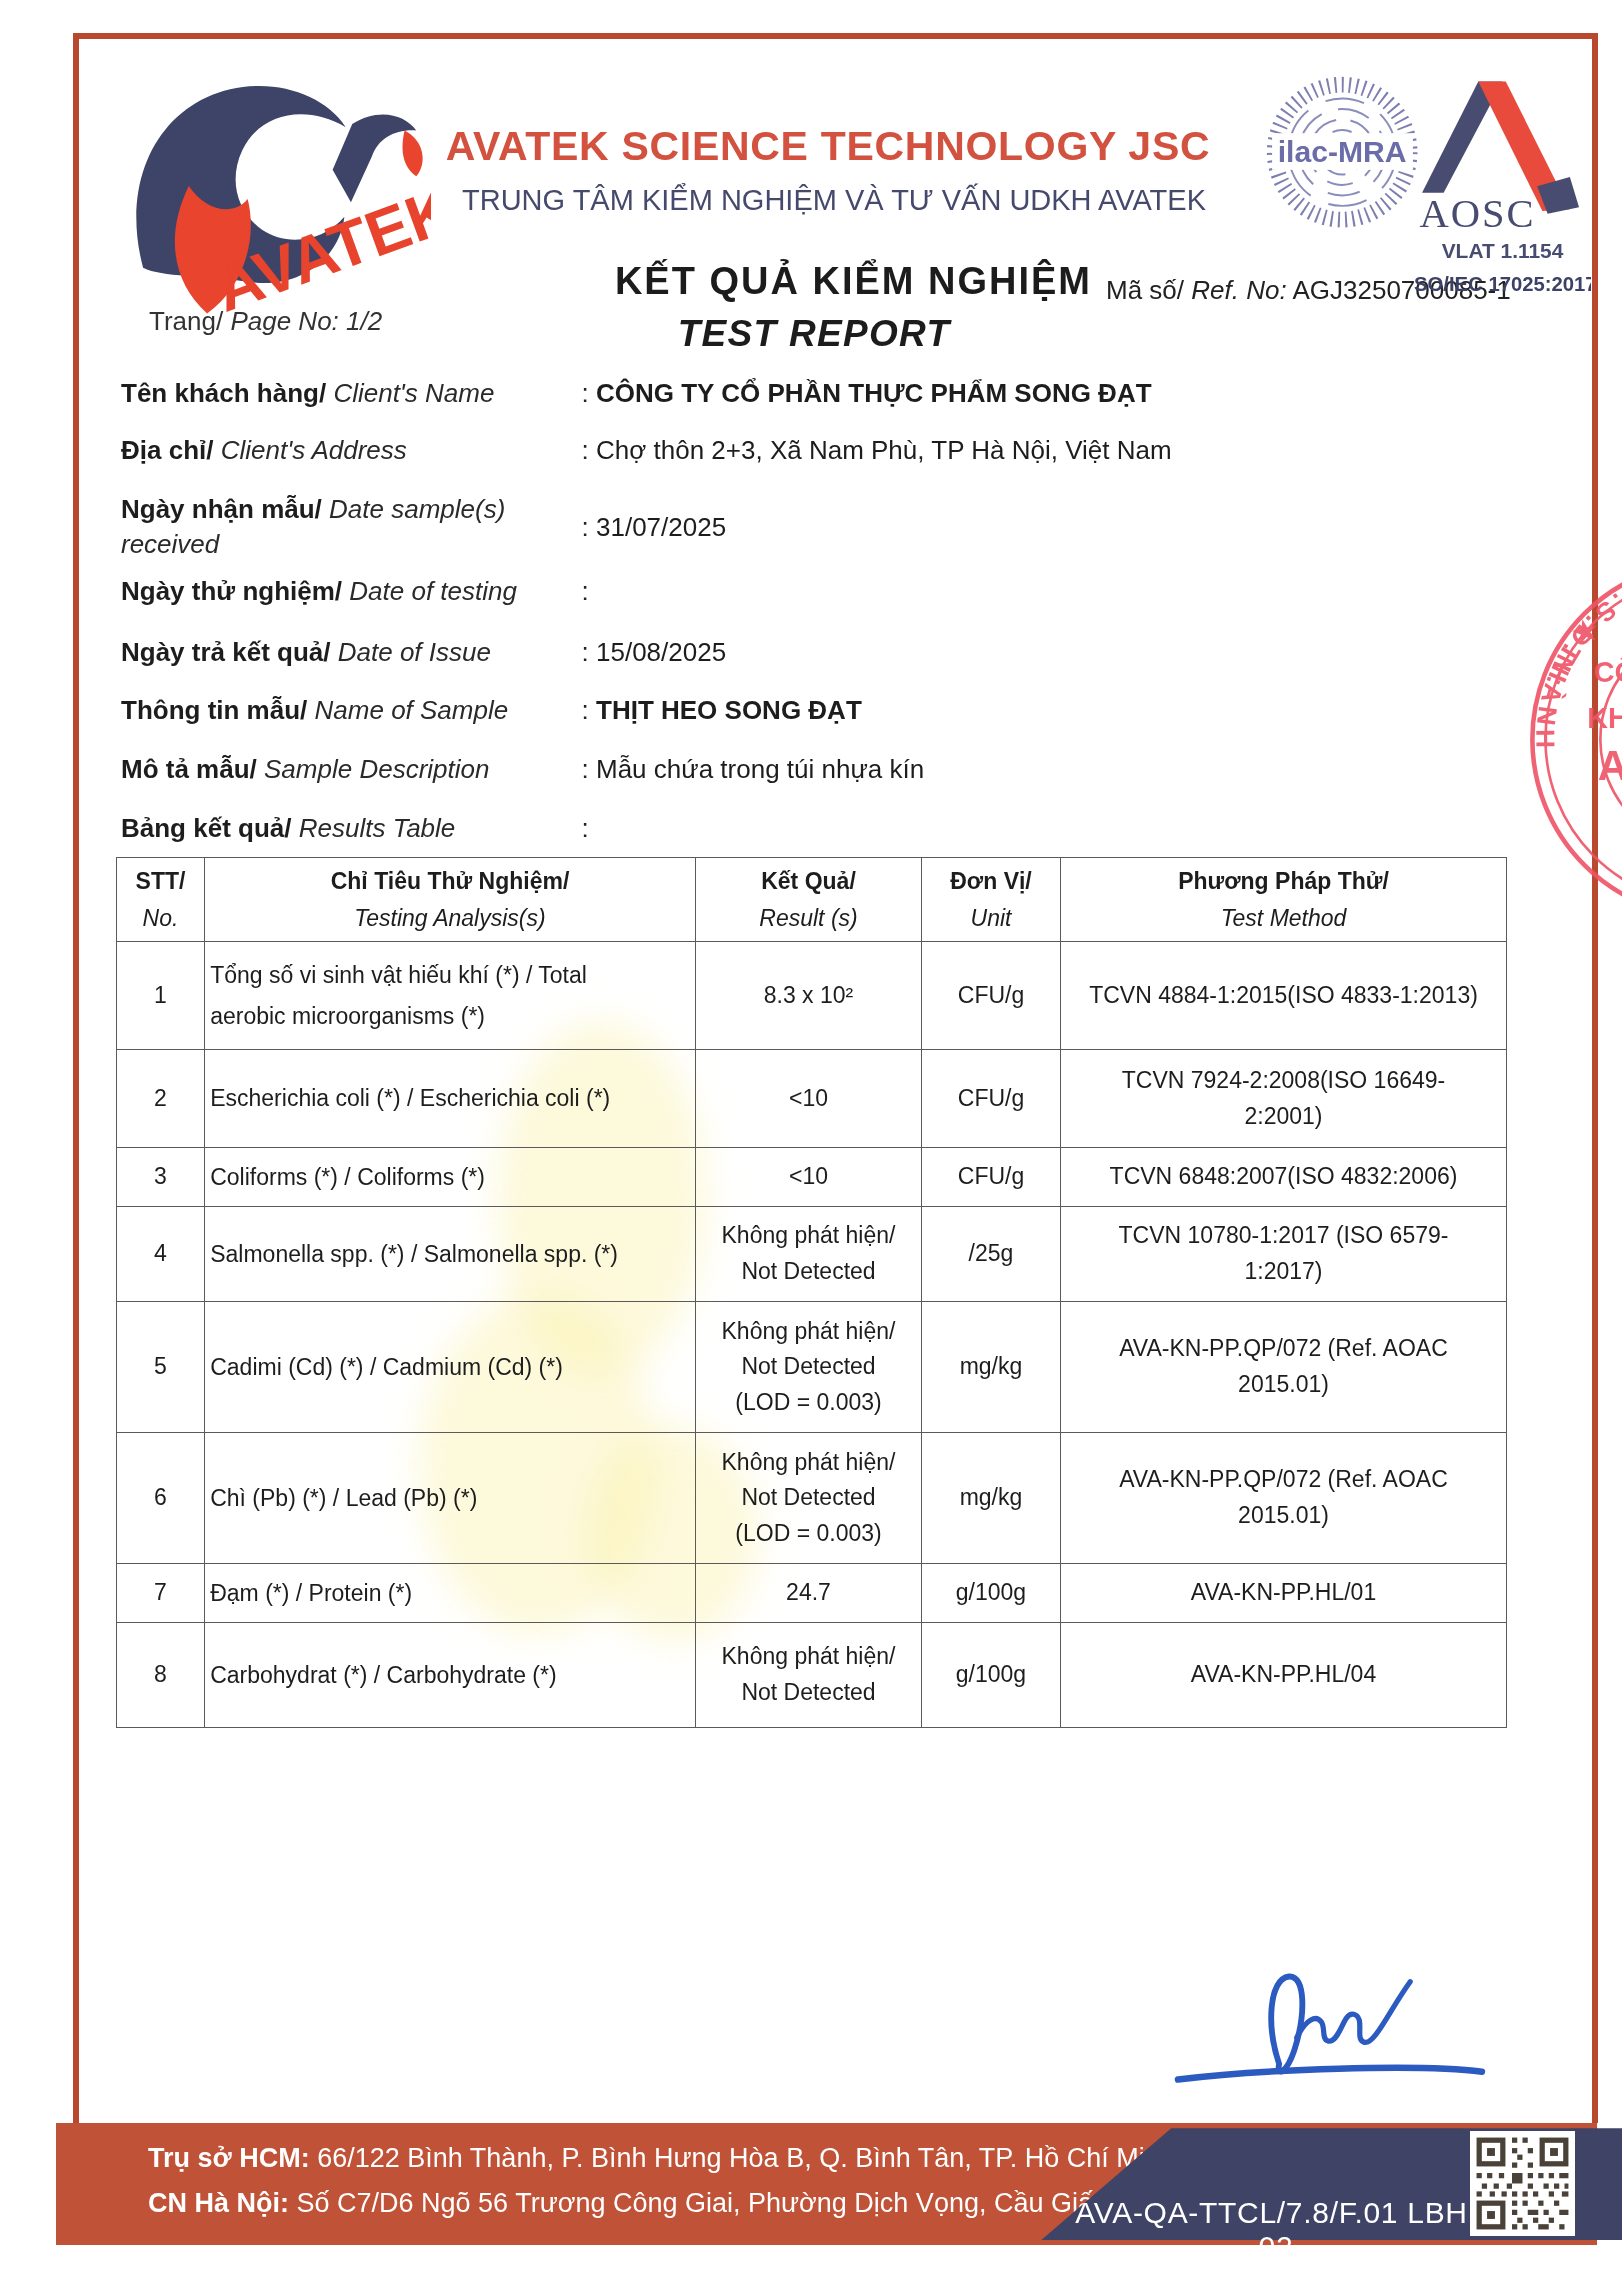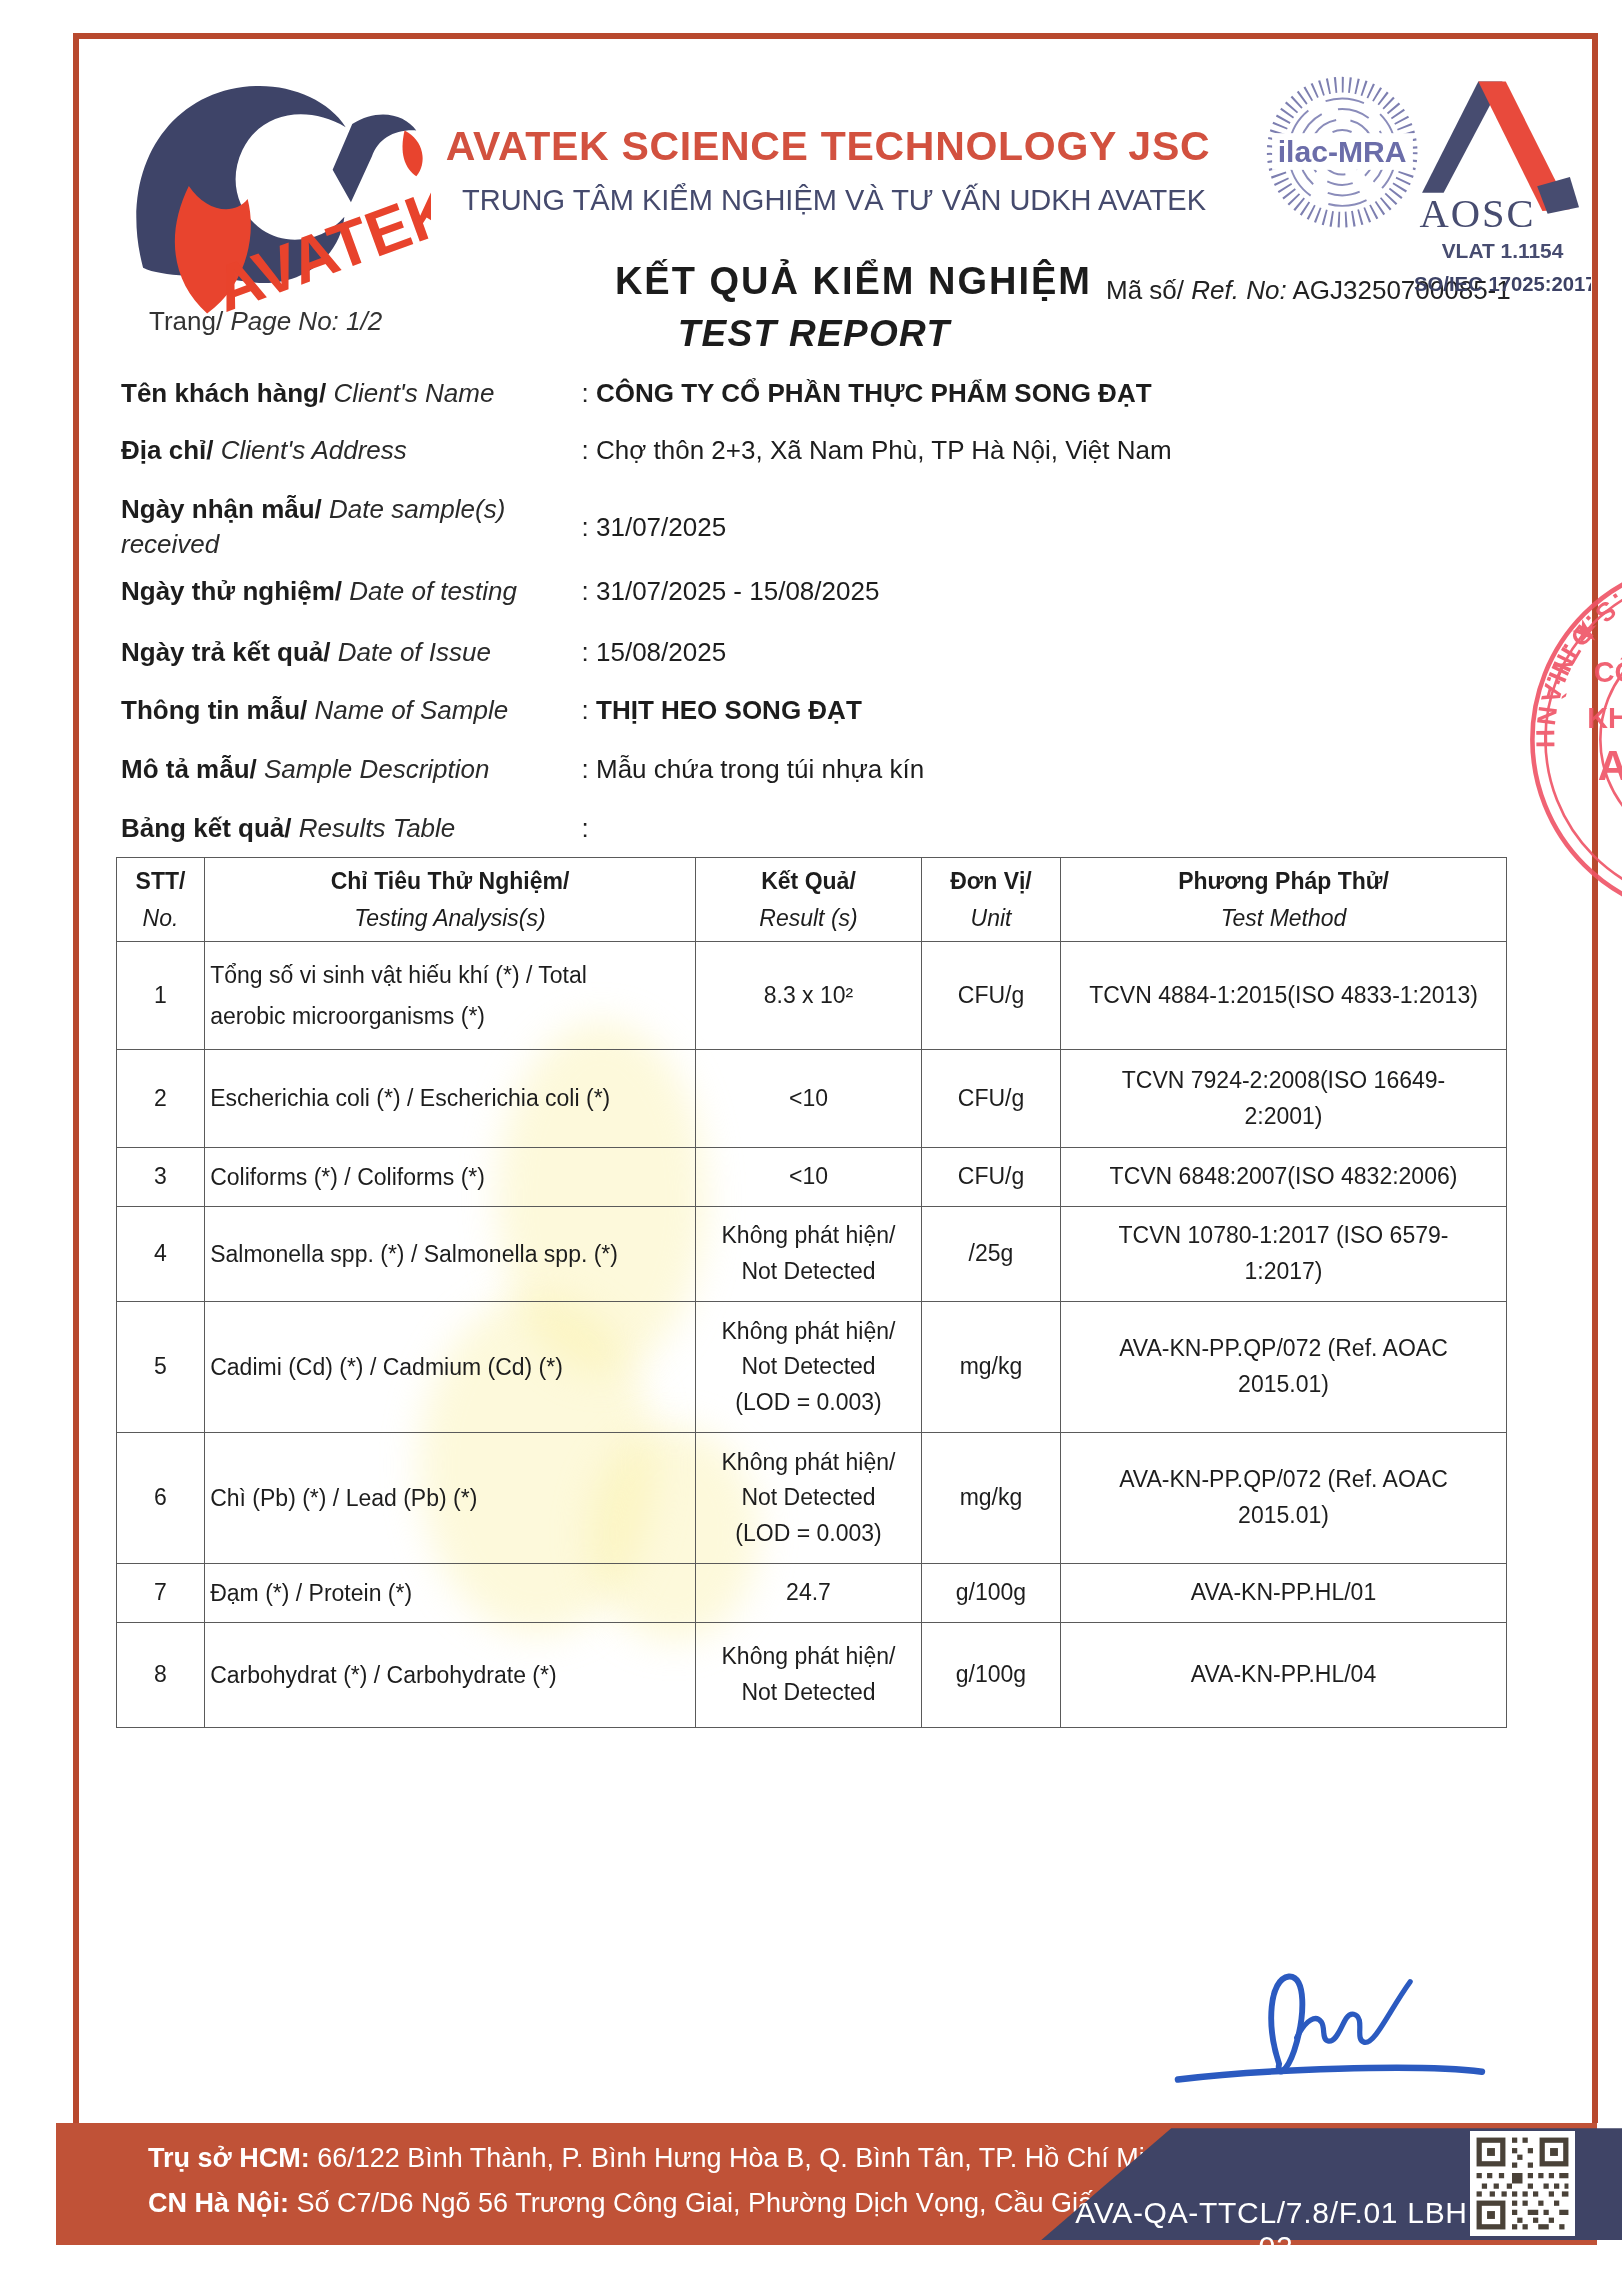--- a/index.html
+++ b/index.html
@@ -133,21 +133,20 @@
     <div class="val">Chợ thôn 2+3, Xã Nam Phù, TP Hà Nội, Việt Nam</div>
   </div>
   <div class="field" style="top:492px;align-items:center;">
     <div class="lbl"><span class="vi">Ngày nhận mẫu/</span> <span class="en">Date sample(s) received</span></div>
     <div class="colon">:</div>
     <div class="val">31/07/2025</div>
   </div>
   <div class="field" style="top:574px;">
     <div class="lbl"><span class="vi">Ngày thử nghiệm/</span> <span class="en">Date of testing</span></div>
     <div class="colon">:</div>
-    <div class="val">31/07/2025 - 15/08/2025</div>
   </div>
   <div class="field" style="top:635px;">
     <div class="lbl"><span class="vi">Ngày trả kết quả/</span> <span class="en">Date of Issue</span></div>
     <div class="colon">:</div>
     <div class="val">15/08/2025</div>
   </div>
   <div class="field" style="top:693px;">
     <div class="lbl"><span class="vi">Thông tin mẫu/</span> <span class="en">Name of Sample</span></div>
     <div class="colon">:</div>
     <div class="val strong">THỊT HEO SONG ĐẠT</div>

